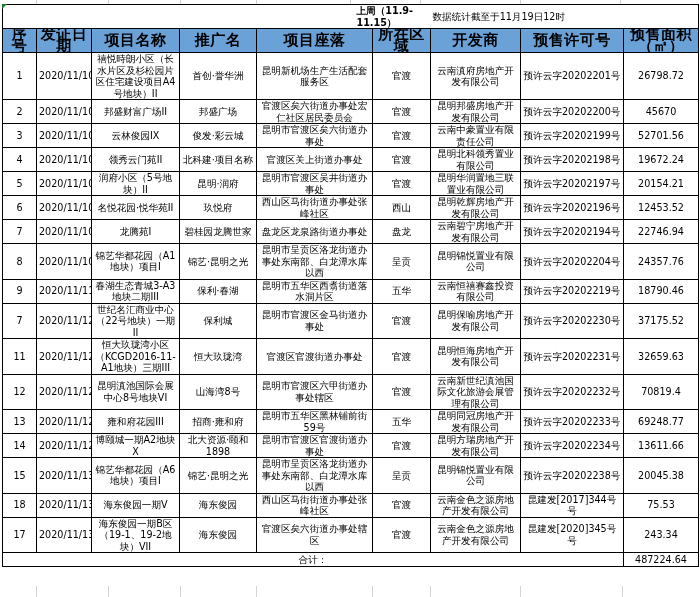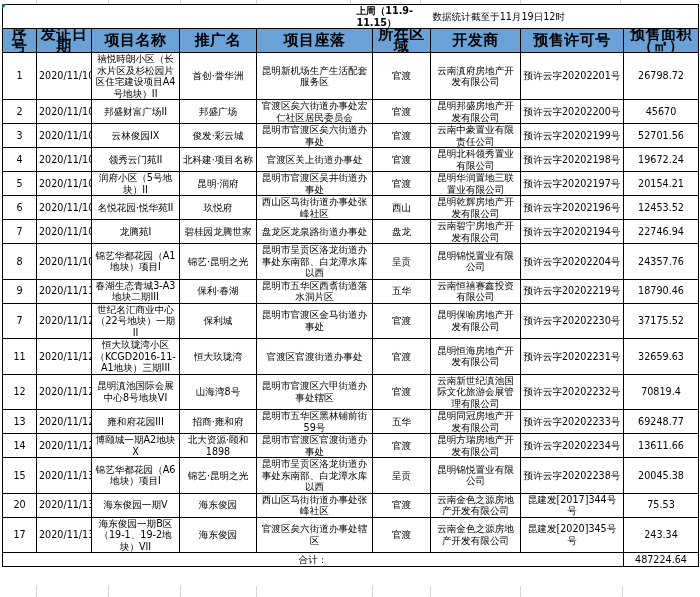--- a/index.html
+++ b/index.html
@@ -229,21 +229,21 @@
     <td>2020/11/13</td>
     <td>锦艺华都花园（A6地块）项目I</td>
     <td>锦艺·昆明之光</td>
     <td>昆明市呈贡区洛龙街道办事处东南部、白龙潭水库以西</td>
     <td>呈贡</td>
     <td>昆明锦悦置业有限公司</td>
     <td>预许云字20202238号</td>
     <td class="numc">20045.38</td>
   </tr>
       <tr class="row" style="height: 22px;">
-    <td>20</td>
+    <td>18</td>
     <td>2020/11/13</td>
     <td>海东俊园一期V</td>
     <td>海东俊园</td>
     <td>西山区马街街道办事处张峰社区</td>
     <td>官渡</td>
     <td>云南金色之源房地产开发有限公司</td>
     <td>昆建发[2017]344号号</td>
     <td class="numc">75.53</td>
   </tr>
       <tr class="row" style="height: 32px;">

